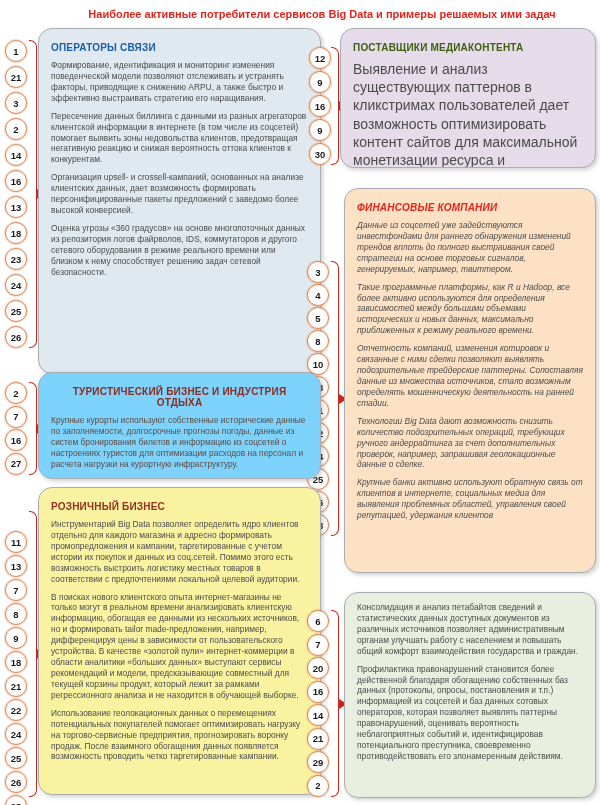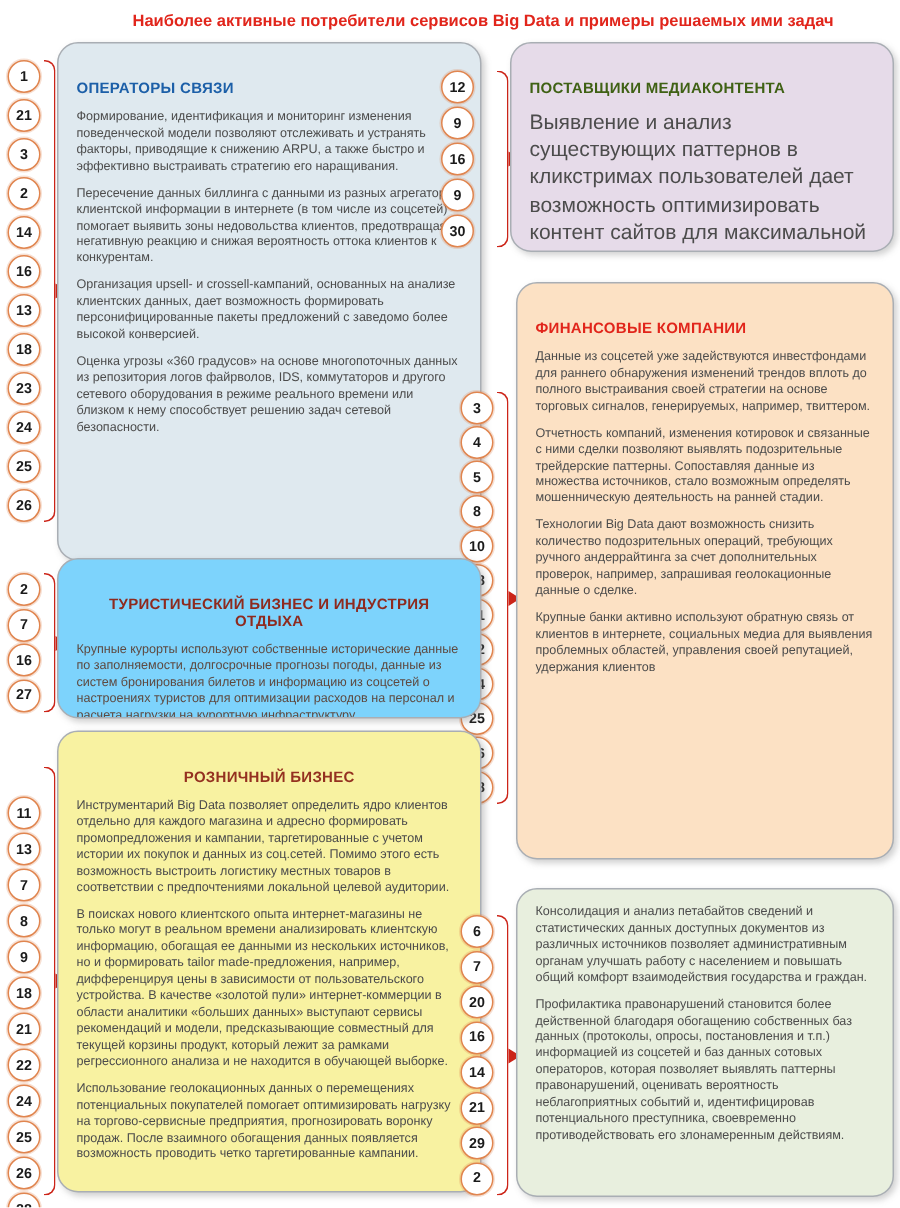--- a/index.html
+++ b/index.html
@@ -10,55 +10,55 @@
     position:absolute; top:8px; left:0; width:100%;
     text-align:center; color:#e1251b; font-weight:bold; font-size:11px;margin-left:22px;
   }
 
   .box {
     position:absolute; box-sizing:border-box;
     border:1.6px solid #a9aeb4; border-radius:14px;
     padding:9px 12px; overflow:hidden;
     box-shadow:2px 2px 4px rgba(120,120,120,0.35);
   }
-  .box-title { font-weight:bold; font-size:10px; margin:16px 0 7px 0; letter-spacing:.2px; }
+  .box-title { font-weight:bold; font-size:10px; margin:4px 0 7px 0; letter-spacing:.2px; }
   .box p { font-size:8.4px; line-height:1.3; color:#4c4c4c; margin:0 0 7px 0; text-align:left; }
 
   #box-telecom { left:38px; top:28px;  width:283px; height:346px; background:#dfe9ef; }
   #box-telecom .box-title { color:#1c5fa8; }
 
   #box-tourism { left:38px; top:372px; width:283px; height:107px; background:#7dd3fc; }
   #box-tourism .box-title { color:#8e2a1e; text-align:center; }
   #box-tourism p { color:#5e4a41; }
 
   #box-retail  { left:38px; top:487px; width:283px; height:308px; background:#f8f2a1; }
-  #box-retail .box-title { color:#943120;text-align:center; }
+  #box-retail .box-title { color:#943120; }
 
   #box-media   { left:340px; top:28px; width:256px; height:140px; background:#e6dbe9; }
   #box-media .box-title { color:#3f6114; }
   #box-media p { font-size:14px; }
 
-  #box-finance { left:344px; top:188px; width:252px; height:385px; background:#fce1c4; }
+  #box-finance { left:344px; top:188px; width:252px; height:385px; background:#fce1c4;font-style:italic; }
   #box-finance .box-title { color:#e1251b; }
 
   #box-gov     { left:344px; top:592px; width:252px; height:206px; background:#e8efde; }
   #box-gov .box-title { color:#3f6114; text-align:center; }
 
   .circle-col { position:absolute; display:flex; flex-direction:column; }
   .num-circle {
     width:22px; height:22px; border-radius:50%;
     background:#fff; border:1.5px solid #e0854f; box-sizing:border-box;
     display:flex; align-items:center; justify-content:center;
     font-size:9.5px; font-weight:bold; color:#1a1a1a;
     box-shadow:0 0 0 1px rgba(224,133,79,0.25);
   }
   #circles-telecom { left:5px;   top:40px;  gap:4px;   }
   #circles-tourism { left:5px;   top:382px; gap:1.5px; }
   #circles-retail  { left:5px;   top:531px; gap:2px;   }
-  #circles-media   { left:294px; top:47px;  gap:2px;   }
+  #circles-media   { left:309px; top:47px;  gap:2px;   }
   #circles-finance { left:307px; top:261px; gap:1px;   }
   #circles-gov     { left:307px; top:610px; gap:1.5px; }
 
   .bracket {
     position:absolute; width:8px; box-sizing:border-box;
     border:1.6px solid #cc2418; border-left:none;
     border-radius:0 7px 7px 0;
   }
   .bracket::after {
     content:""; position:absolute; right:-9px; top:50%; margin-top:-5px;
@@ -127,20 +127,21 @@
     <div class="num-circle">22</div>
     <div class="num-circle">24</div>
     <div class="num-circle">25</div>
     <div class="num-circle">26</div>
     <div class="num-circle">28</div>
   </div>
   <div class="bracket" id="bracket-finance"></div>
   <div class="box" id="box-finance">
     <div class="box-title">ФИНАНСОВЫЕ КОМПАНИИ</div>
     <p>Данные из соцсетей уже задействуются инвестфондами для раннего обнаружения изменений трендов вплоть до полного выстраивания своей стратегии на основе торговых сигналов, генерируемых, например, твиттером.</p>
+    <p>Такие программные платформы, как R и Hadoop, все более активно используются для определения зависимостей между большими объемами исторических и новых данных, максимально приближенных к режиму реального времени.</p>
     <p>Отчетность компаний, изменения котировок и связанные с ними сделки позволяют выявлять подозрительные трейдерские паттерны. Сопоставляя данные из множества источников, стало возможным определять мошенническую деятельность на ранней стадии.</p>
     <p>Технологии Big Data дают возможность снизить количество подозрительных операций, требующих ручного андеррайтинга за счет дополнительных проверок, например, запрашивая геолокационные данные о сделке.</p>
     <p>Крупные банки активно используют обратную связь от клиентов в интернете, социальных медиа для выявления проблемных областей, управления своей репутацией, удержания клиентов</p>
   </div>
 
   <div class="circle-col" id="circles-tourism">
     <div class="num-circle">2</div>
     <div class="num-circle">7</div>
     <div class="num-circle">16</div>
     <div class="num-circle">27</div>

